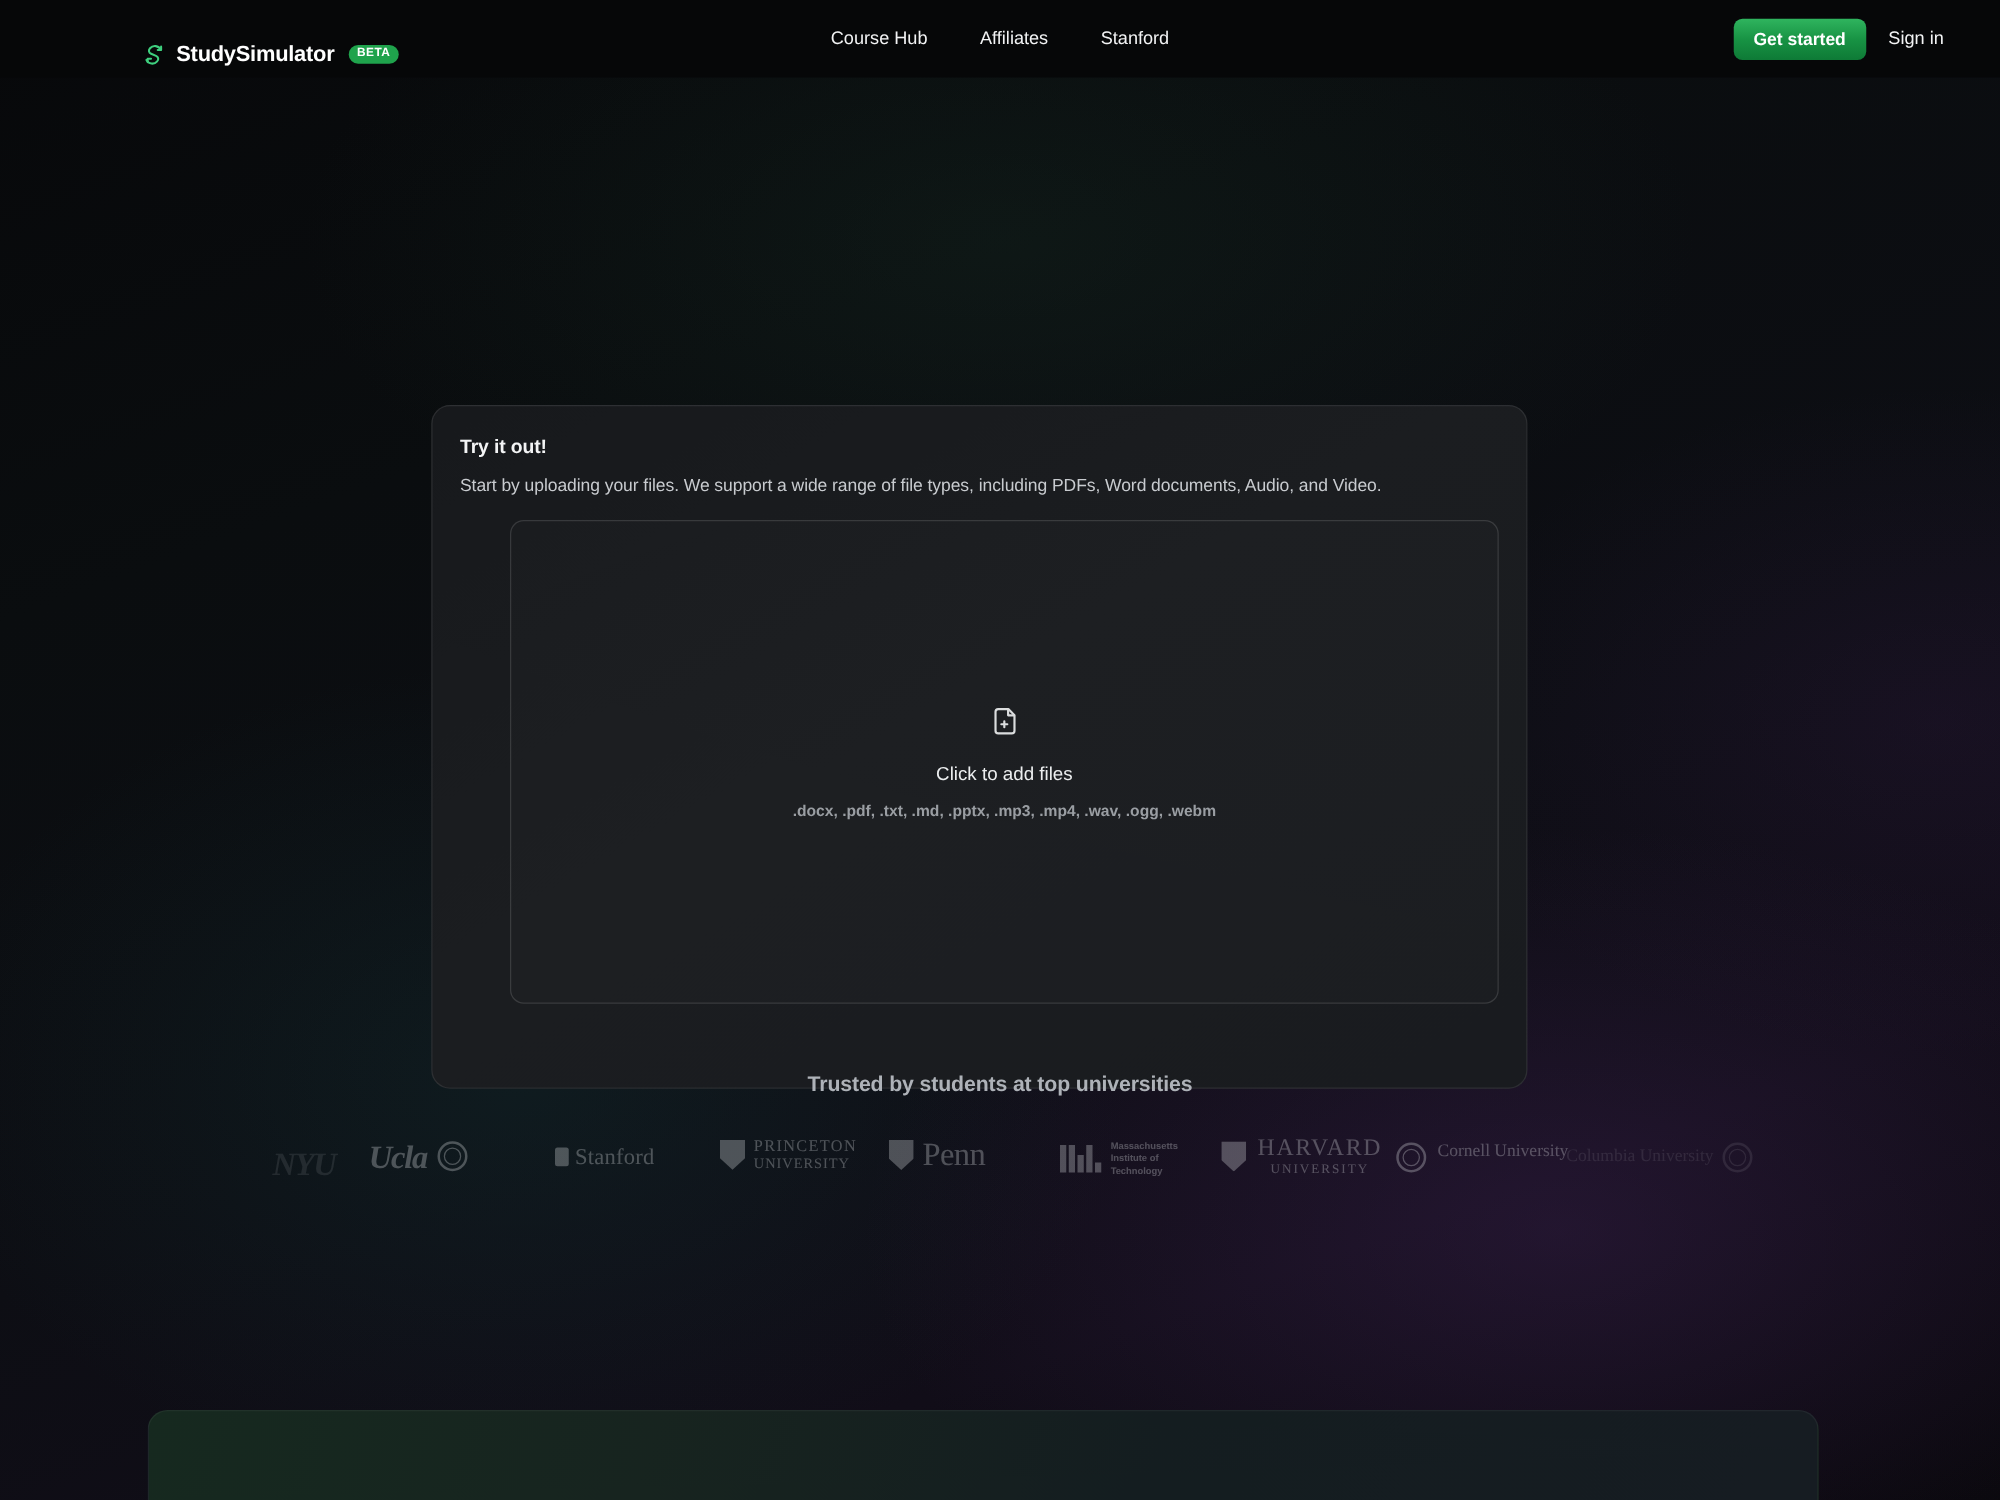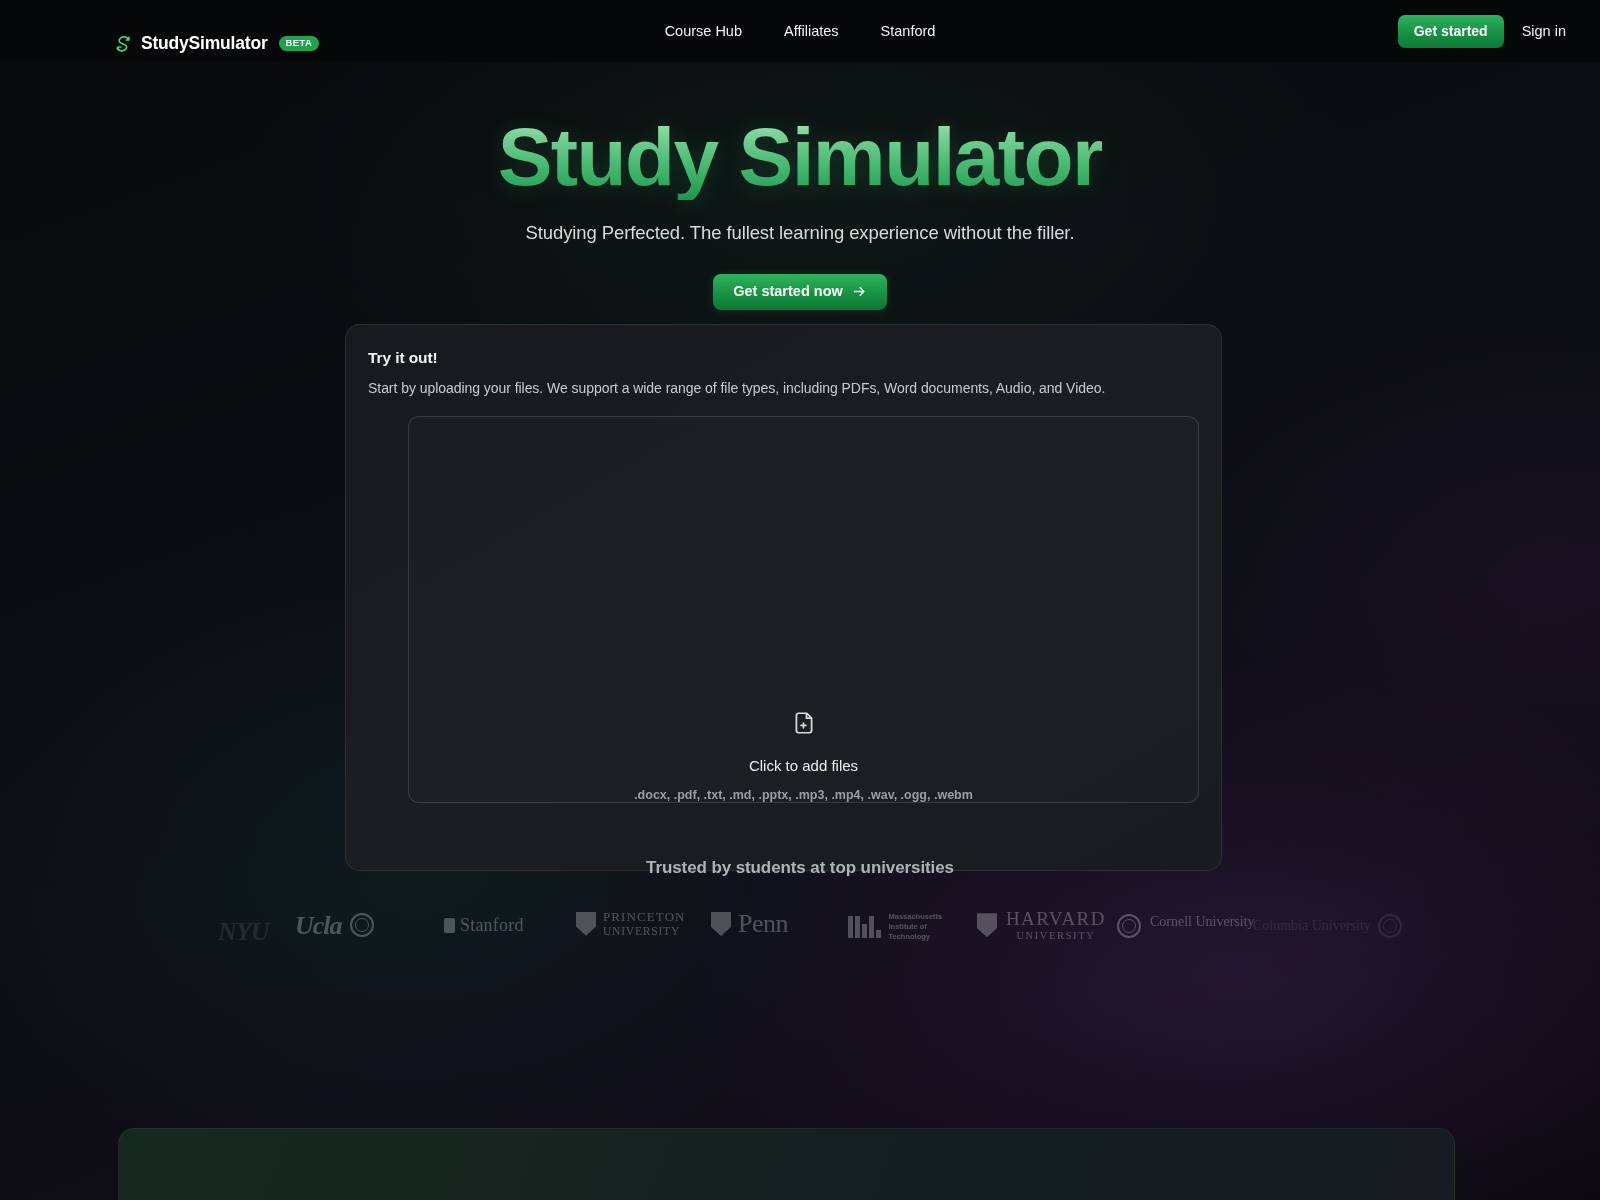--- a/index.html
+++ b/index.html
@@ -60,21 +60,21 @@
     position:absolute; left:50%; transform:translateX(-50%);
     display:flex; align-items:center; gap:42px;
     top:0; height:62px;
   }
   .nav-link {
     color:#f2f3f4; font-size:14.5px; font-weight:500;
     text-decoration:none; white-space:nowrap; cursor:pointer;
   }
 
   #header-actions {
-    position:absolute; right:0; top:0; height:62px;
+    position:absolute; right:11px; top:0; height:62px;
     display:flex; align-items:center; gap:18px;
     padding-right:34px;
   }
   .btn-get-started-top {
     background:linear-gradient(180deg,#2fb45e 0%,#179243 52%,#0e7a36 100%);
     color:#ffffff; font-size:14px; font-weight:600;
     border:none; border-radius:7px;
     padding:9px 16px 10px;
     cursor:pointer; white-space:nowrap;
     line-height:1;
@@ -143,21 +143,21 @@
     font-size:14px; font-weight:400; color:#c8cbcf;
     letter-spacing:-0.05px;
   }
   #dropzone {
     margin-top:20px;
     height:387px;
     border:1px solid rgba(255,255,255,0.13);
     border-radius:11px;
     background:rgba(255,255,255,0.012);
     display:flex; flex-direction:column;
-    align-items:center; justify-content:flex-end;
+    align-items:center; justify-content:center;
     cursor:pointer;
     margin-left:40px;
   }
   .file-plus-ico { width:26px; height:26px; display:block; opacity:0.92; }
   #dropzone-label {
     margin-top:21px;
     font-size:15px; color:#eceeef; font-weight:400;
   }
   #dropzone-hint {
     margin-top:14px;
@@ -286,30 +286,20 @@
       <a class="nav-link">Affiliates</a>
       <a class="nav-link">Stanford</a>
     </nav>
 
     <div id="header-actions">
       <button class="btn-get-started-top">Get started</button>
       <a class="link-signin">Sign in</a>
     </div>
   </div>
 
-  <div id="hero">
-    <h1 id="hero-title">Study Simulator</h1>
-    <div id="hero-subtitle">Studying Perfected. The fullest learning experience without the filler.</div>
-    <button class="btn-get-started-now">
-      <span>Get started now</span>
-      <svg class="arrow-ico" viewBox="0 0 24 24" fill="none">
-        <path d="M4 12h15M13 6l6 6-6 6" stroke="#ffffff" stroke-width="2.2" stroke-linecap="round" stroke-linejoin="round"></path>
-      </svg>
-    </button>
-  </div>
 
   <div id="upload-card">
     <div id="card-title">Try it out!</div>
     <div id="card-subtitle">Start by uploading your files. We support a wide range of file types, including PDFs, Word documents, Audio, and Video.</div>
 
     <div id="dropzone">
       <svg class="file-plus-ico" viewBox="0 0 24 24" fill="none">
         <path d="M14.5 3H7a2 2 0 0 0-2 2v14a2 2 0 0 0 2 2h10a2 2 0 0 0 2-2V7.5L14.5 3z" stroke="#eceeef" stroke-width="1.6" stroke-linejoin="round"></path>
         <path d="M14.3 3.2V7.6h4.4" stroke="#eceeef" stroke-width="1.6" stroke-linejoin="round"></path>
         <path d="M9.3 14.2h4.4M11.5 12v4.4" stroke="#eceeef" stroke-width="1.6" stroke-linecap="round"></path>

